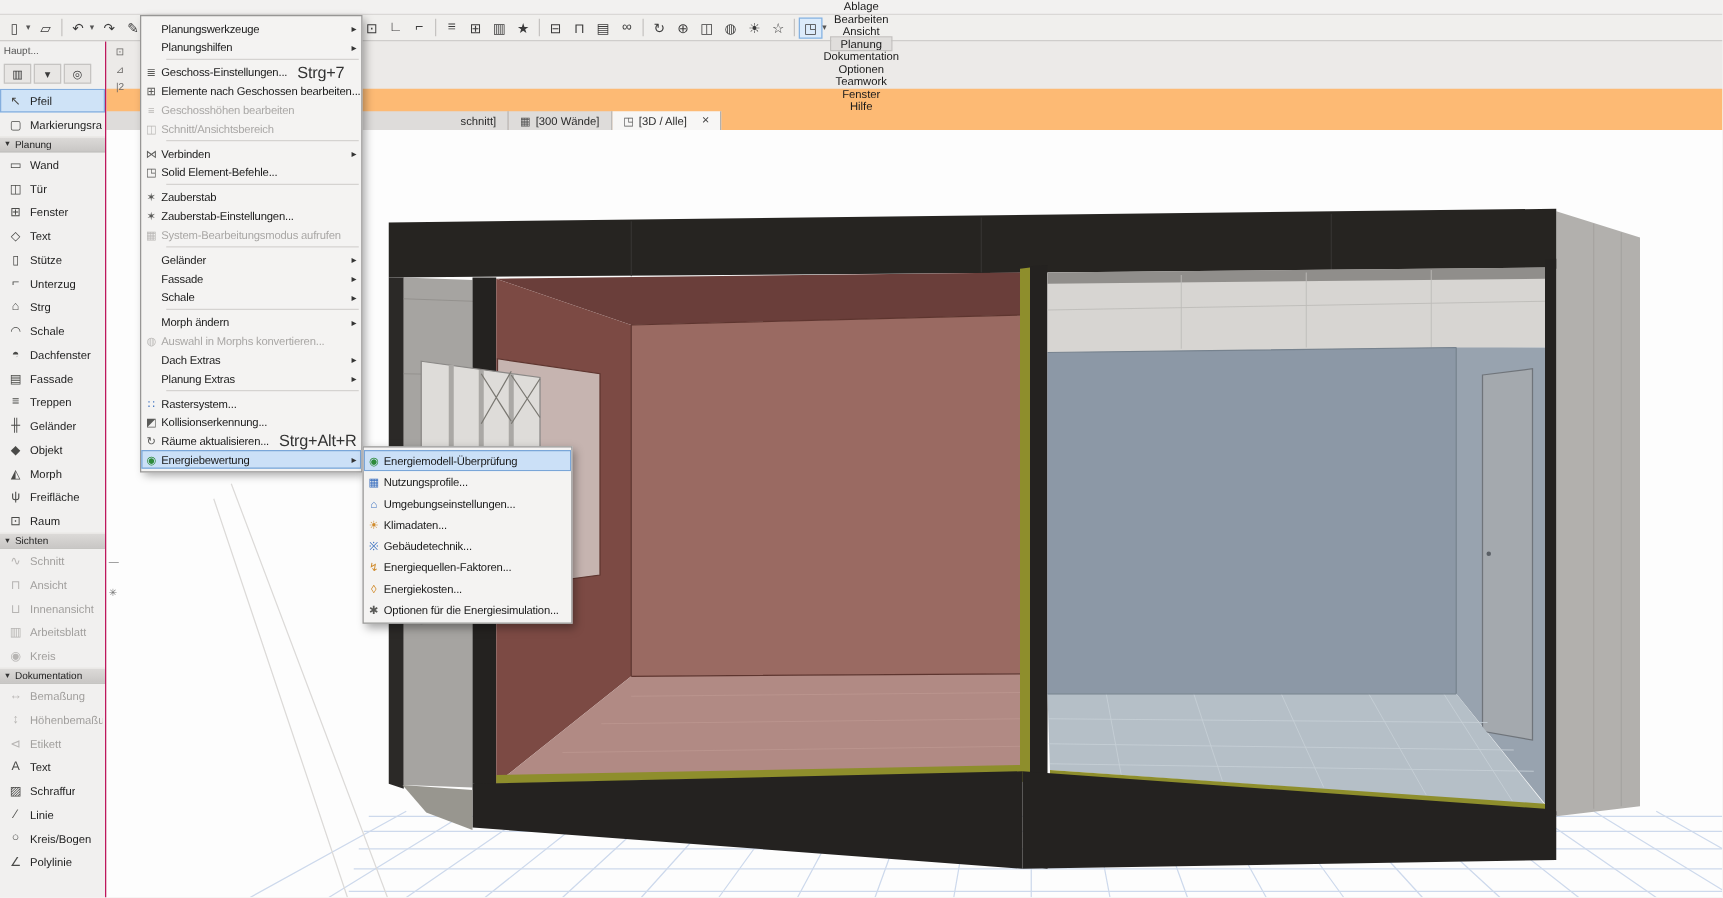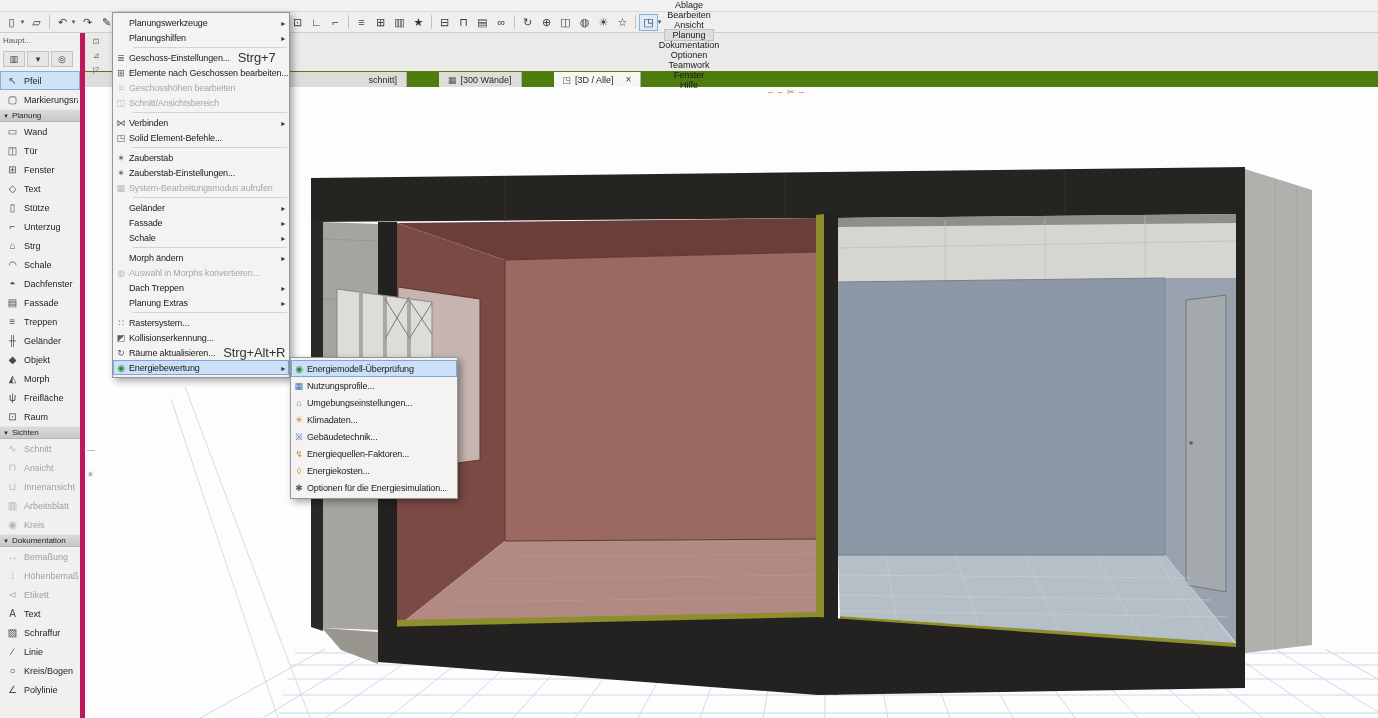--- a/index.html
+++ b/index.html
@@ -16,36 +16,36 @@
   #toolbar { position:absolute; left:0; top:12px; width:100%; height:21px; background:#f0efed;
              border-bottom:1px solid #cfcdcb; display:flex; align-items:center; padding:0 2px; z-index:55; }
   .tbtn { width:19px; height:17px; display:flex; align-items:center; justify-content:center;
           font-size:11px; color:#3a3a3a; border:1px solid transparent; flex:none; }
   .tbtn.small { width:9px; font-size:7px; color:#555; margin-left:-3px; }
   .tbtn.active { background:#dcebfa; border:1px solid #86b2e0; }
   .tsep { width:1px; height:14px; background:#c5c3c1; margin:0 3px; flex:none; }
 
   
   #dockarea { position:absolute; left:85px; top:33px; right:0; height:38px; background:#eceae8; }
-  #tabbar { position:absolute; left:85px; top:71px; right:0; height:16px; background:#4d7c0f;
-            display:flex; align-items:flex-end; z-index:10;gap:32px; }
+  #tabbar { position:absolute; left:85px; top:71px; right:0; height:33px; background:#fdba74;
+            display:flex; align-items:flex-end; z-index:10; }
   .tab { height:15px; display:flex; align-items:center; gap:4px; padding:0 9px; background:#dedcda;
          border-right:1px solid #b2b0ae; font-size:9px; color:#2a2a2a; flex:none; }
   .tab .ticn { font-size:9px; color:#555; }
   .tab.first { width:322px; justify-content:flex-end; overflow:hidden; }
   .tab.active { background:#f7f6f5; }
   .tclose { font-size:10px; color:#444; margin-left:8px; }
 
   #ministrip { position:absolute; left:86px; top:36px; width:20px; z-index:30; display:flex;
                flex-direction:column; align-items:center; gap:2px; }
   #ministrip span { font-size:8px; color:#6a6866; line-height:12px; }
 
   
   #toolbox { position:absolute; left:0; top:33px; bottom:0; width:85px; background:#f1f0ef;
-             border-right:5px solid #be185d; z-index:20; font-size:9px; overflow:hidden; }
+             border-right:1px solid #be185d; z-index:20; font-size:9px; overflow:hidden; }
   #tb-title { height:14px; padding:3px 3px 0 3px; font-size:8px; color:#555; }
   #tb-controls { height:24px; display:flex; align-items:center; gap:2px; padding:0 3px; }
   #tb-controls .tbtn { width:22px; height:16px; background:#e8e6e4; border:1px solid #c6c4c2; font-size:9px; }
   .trow-header { height:13px; background:linear-gradient(#dcdad8,#c9c7c5); display:flex; align-items:center;
                  gap:3px; padding:0 3px; font-size:8px; color:#222; border-top:1px solid #e9e7e5;
                  border-bottom:1px solid #b8b6b4; }
   .trow-header .caret { font-size:6px; color:#333; }
   .tool { height:19px; display:flex; align-items:center; gap:4px; padding:0 2px 0 5px; color:#1d1d1d; }
   .tool .ticon { width:15px; text-align:center; font-size:10px; color:#4a4a48; flex:none; }
   .tool .tlabel { white-space:nowrap; overflow:hidden; }
@@ -595,21 +595,21 @@
 
     <div class="menu-item disabled">
       <span class="mi-icon">◍</span>
       <span class="mi-label">Auswahl in Morphs konvertieren...</span>
       <span class="mi-shortcut"></span>
 
     </div>
 
     <div class="menu-item">
       <span class="mi-icon"></span>
-      <span class="mi-label">Dach Treppen</span>
+      <span class="mi-label">Dach Extras</span>
       <span class="mi-shortcut"></span>
       <span class="mi-arrow">▸</span>
     </div>
 
     <div class="menu-item">
       <span class="mi-icon"></span>
       <span class="mi-label">Planung Extras</span>
       <span class="mi-shortcut"></span>
       <span class="mi-arrow">▸</span>
     </div>

